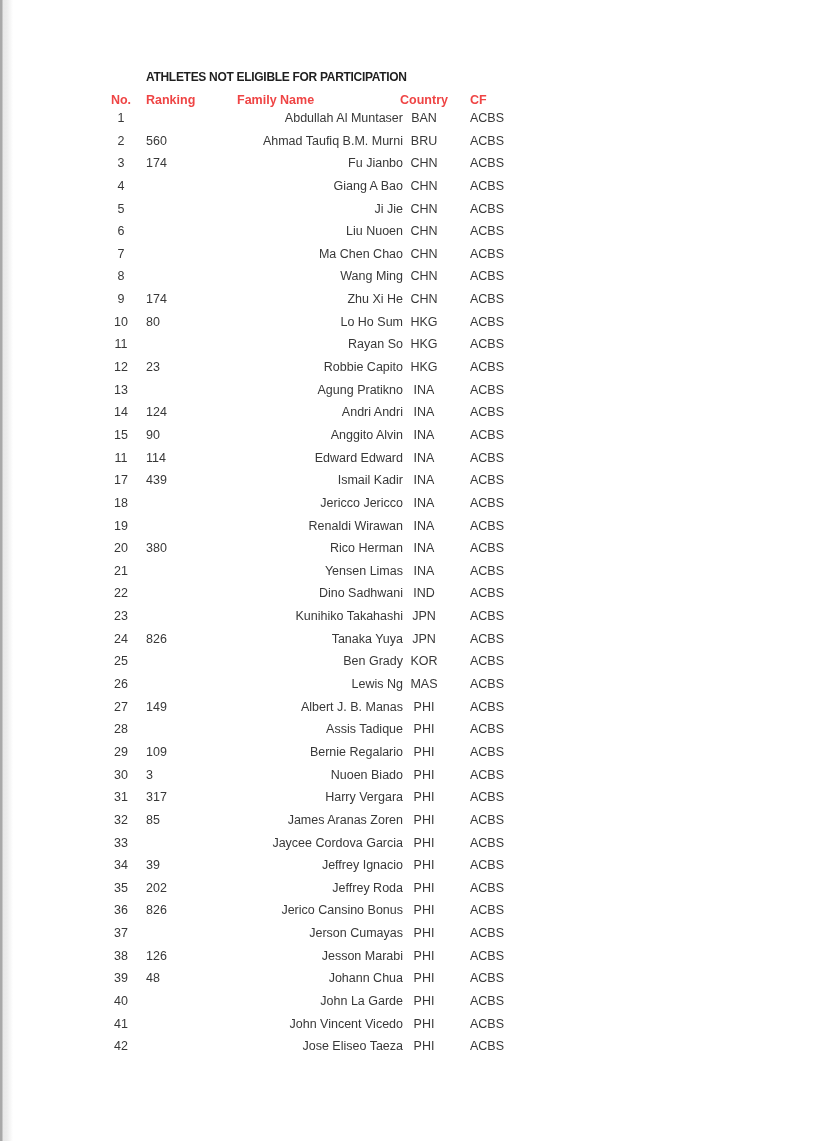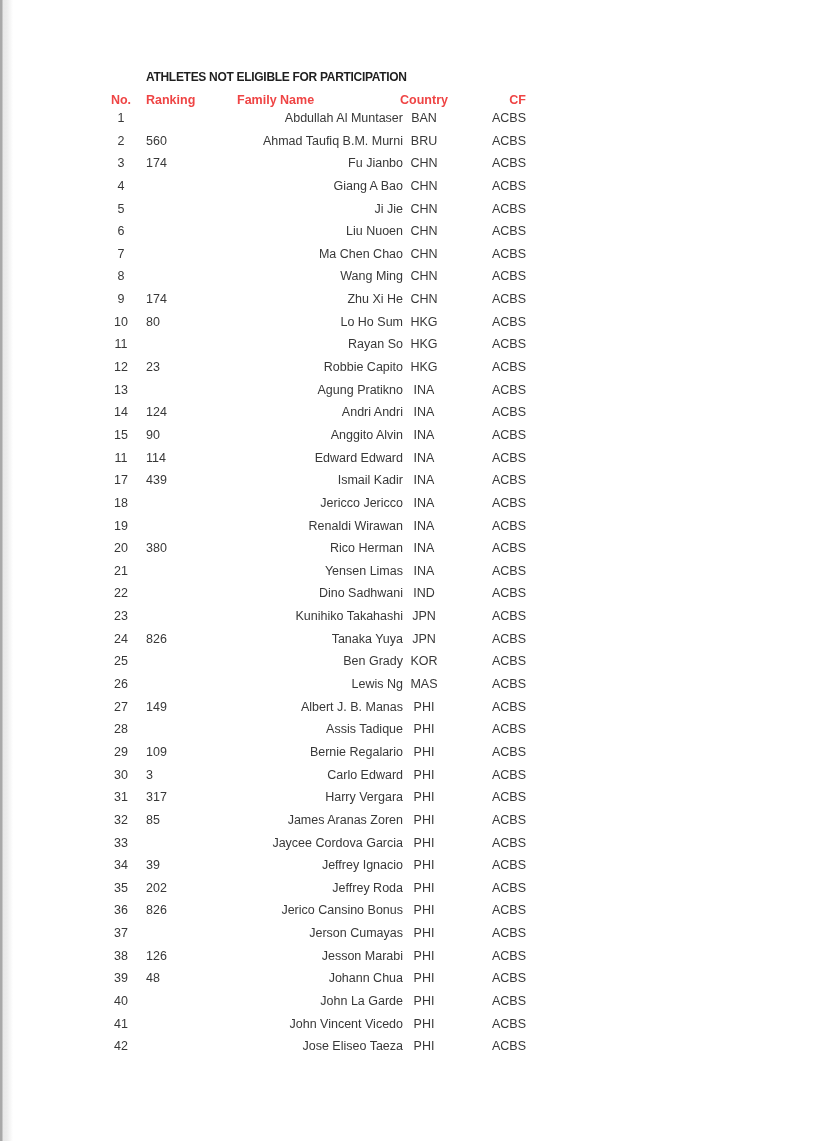--- a/index.html
+++ b/index.html
@@ -52,21 +52,21 @@
     height: 22.65px;
     line-height: 22.65px;
     font-size: 12.5px;
     white-space: nowrap;
   }
   .cell { position: absolute; top: 0; white-space: nowrap; }
   .cell-no       { left: 96px;  width: 50px;  text-align: center; }
   .cell-ranking  { left: 146px; width: 91px;  text-align: left; padding-right: 4px; box-sizing: border-box; }
   .cell-name     { left: 237px; width: 166px; text-align: right; }
   .cell-country  { left: 382px; width: 60px;  text-align: center; margin-left: 12px; }
-  .cell-cf       { left: 470px; width: 40px;  text-align: right; margin-left: 16px; }
+  .cell-cf       { left: 470px; width: 40px;  text-align: left; }
   .hdr-row .cell-ranking { text-align: left; padding-right: 0; }
   .hdr-row .cell-name    { text-align: left; }
 </style>
 </head>
 <body>
 
 <div class="page">
   <div class="edge-left"></div>
   <div class="edge-right"></div>
 
@@ -280,21 +280,21 @@
       <div class="data-row">
       <span class="cell cell-no">29</span>
       <span class="cell cell-ranking">109</span>
       <span class="cell cell-name">Bernie Regalario</span>
       <span class="cell cell-country">PHI</span>
       <span class="cell cell-cf">ACBS</span>
     </div>
       <div class="data-row">
       <span class="cell cell-no">30</span>
       <span class="cell cell-ranking">3</span>
-      <span class="cell cell-name">Carlo Edward</span>
+      <span class="cell cell-name">Nuoen Biado</span>
       <span class="cell cell-country">PHI</span>
       <span class="cell cell-cf">ACBS</span>
     </div>
       <div class="data-row">
       <span class="cell cell-no">31</span>
       <span class="cell cell-ranking">317</span>
       <span class="cell cell-name">Harry Vergara</span>
       <span class="cell cell-country">PHI</span>
       <span class="cell cell-cf">ACBS</span>
     </div>

